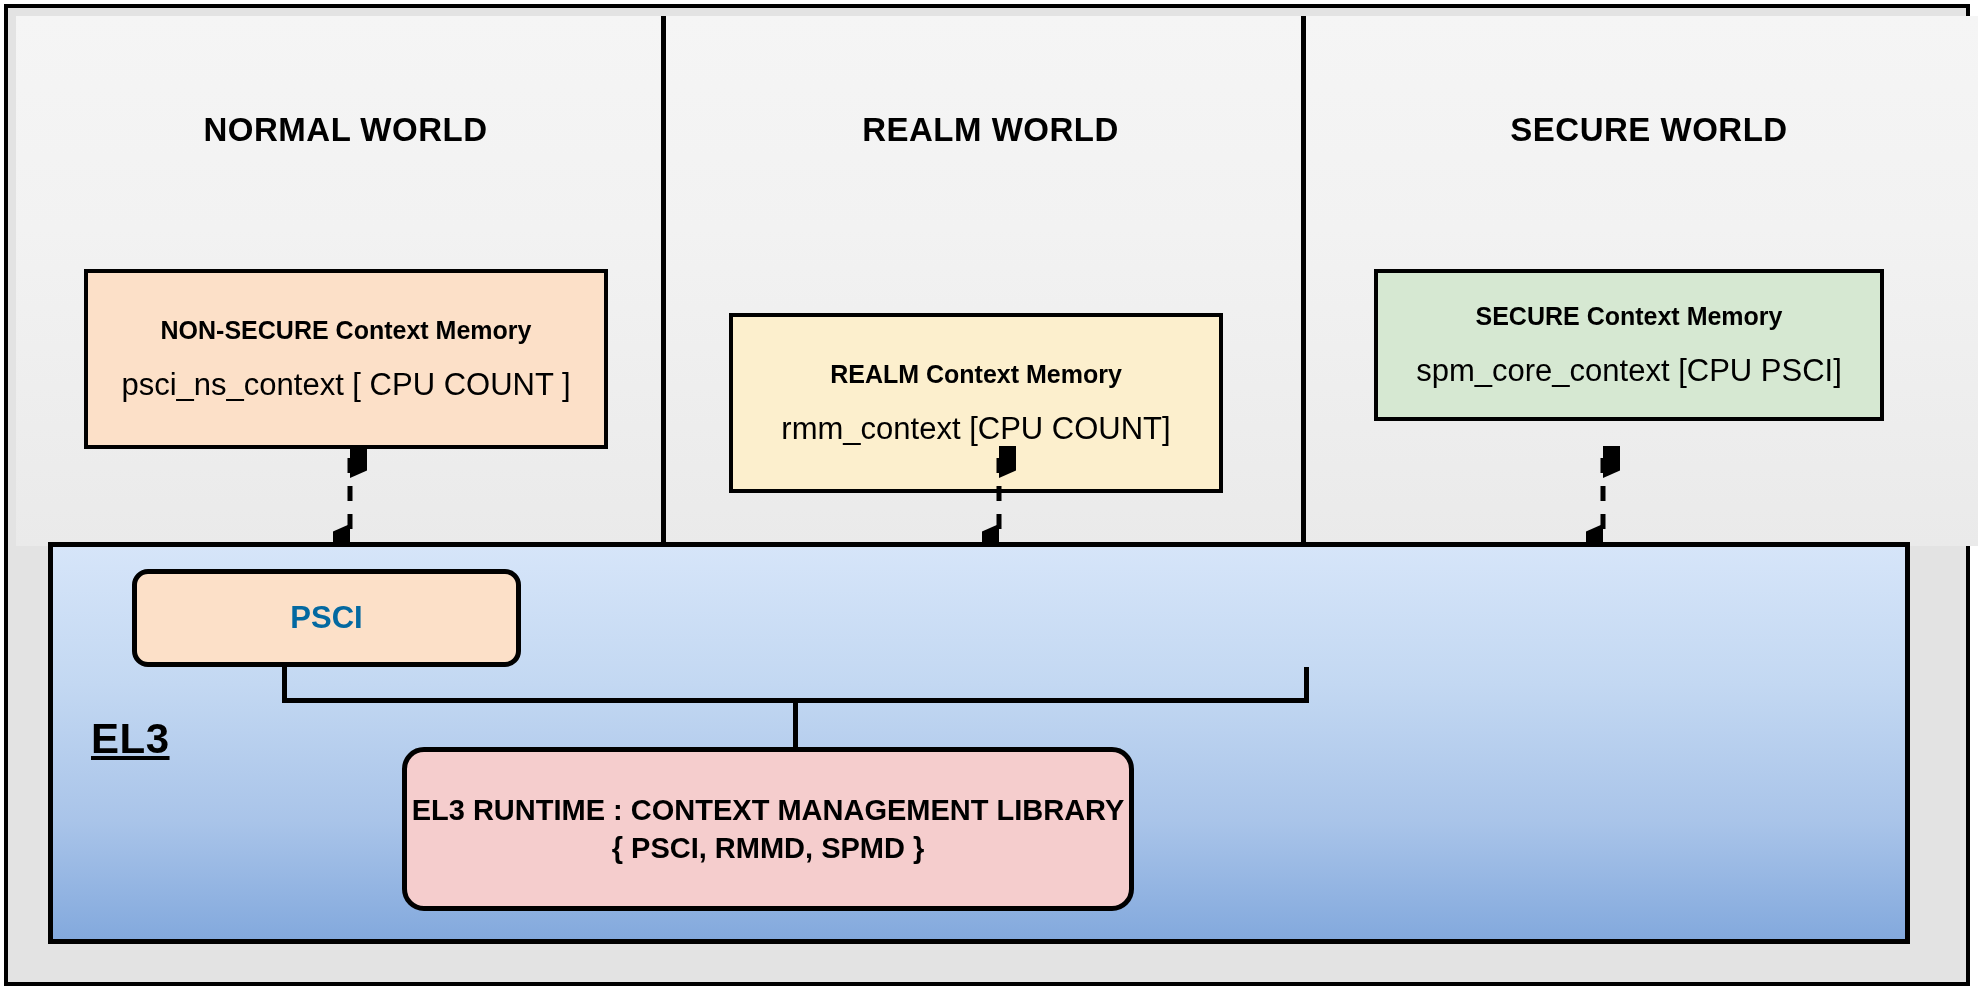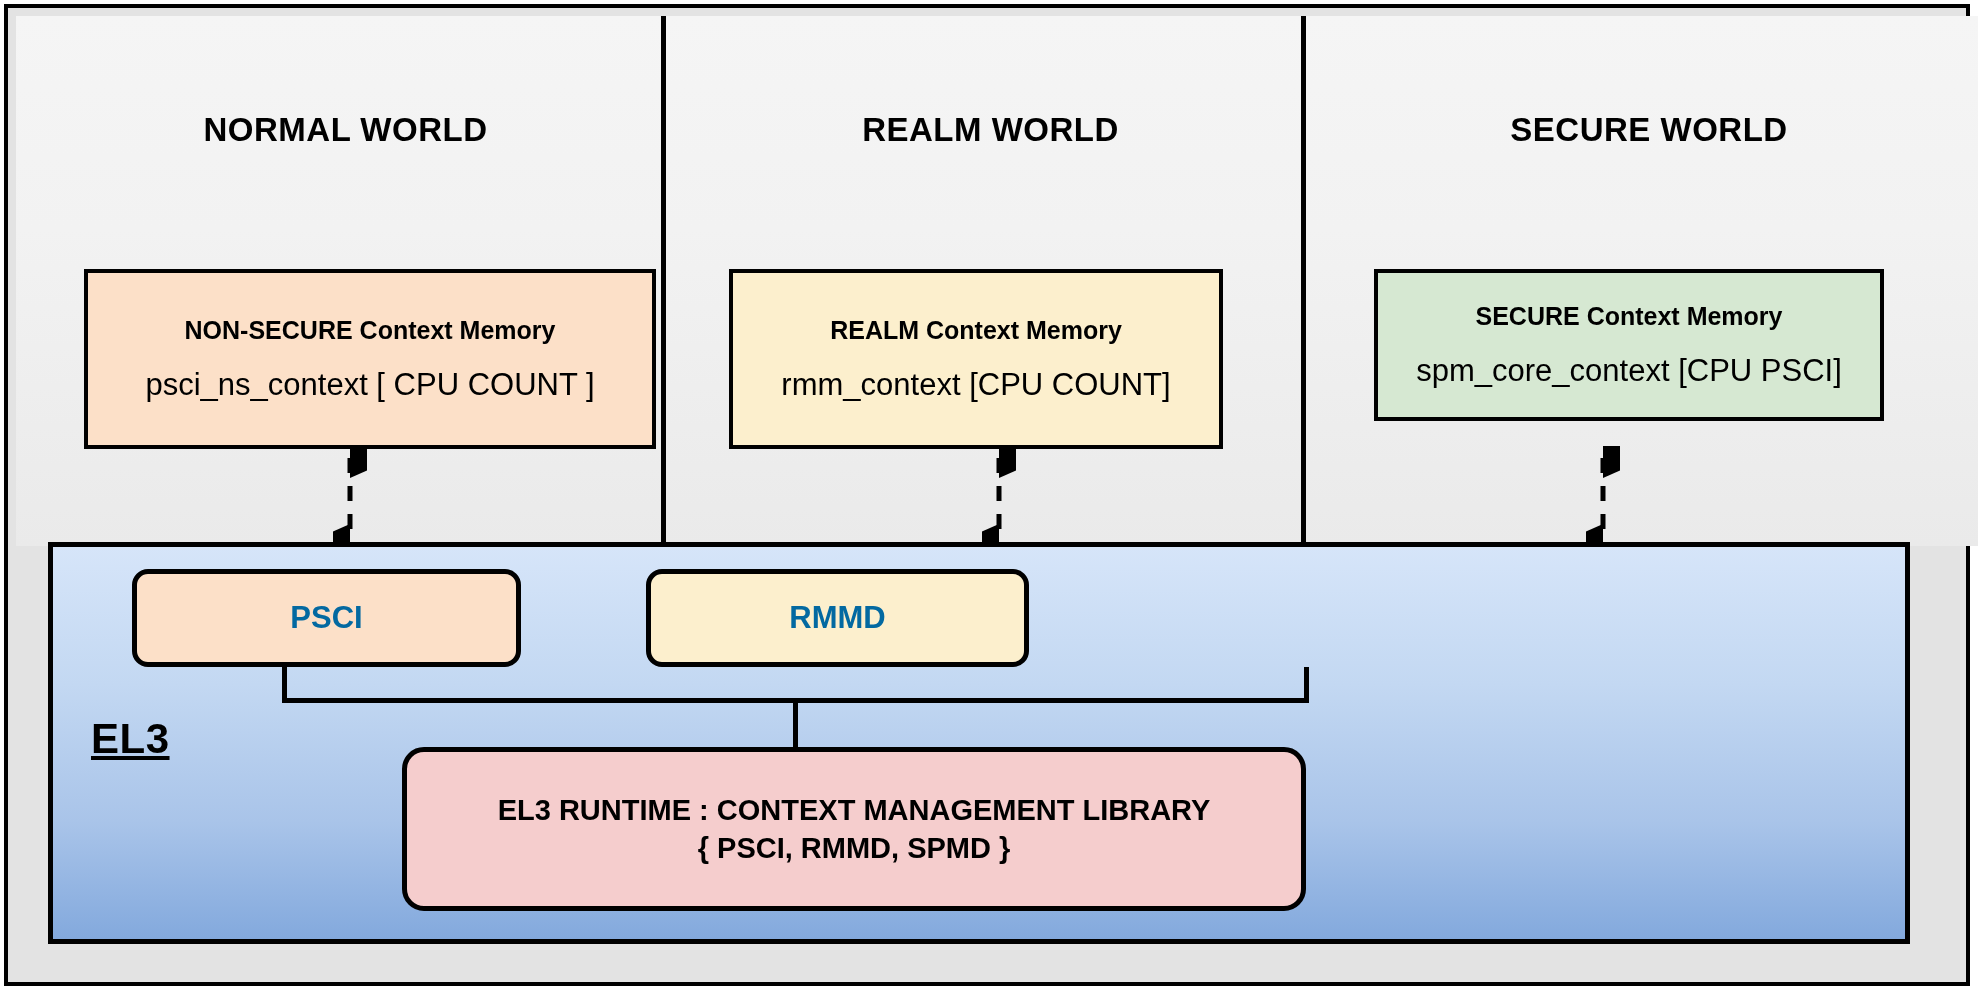--- a/index.html
+++ b/index.html
@@ -82,27 +82,28 @@
     position: absolute;
     top: 253px;
     box-sizing: border-box;
     border: 4px solid #000000;
     display: flex;
     flex-direction: column;
     align-items: center;
     justify-content: center;
   }
   #ctx-box-normal {
-    left: 68px;  width: 572px; height: 180px;
+    left: 68px;  width: 524px; height: 180px;
     background: #fce0c8;
     text-align: center;
   }
   #ctx-box-realm {
     left: 63px;  width: 494px; height: 180px;
     background: #fcefcd;
+    margin-top: 44px;
   }
   #ctx-box-secure {
     left: 68px;  width: 510px; height: 152px;
     background: #d6e8d2;
   }
 
   .ctx-title {
     font-size: 25px;
     font-weight: bold;
     color: #000000;
@@ -180,21 +181,21 @@
   #conn-psci-down   { left: 229px;  top: 120px; height: 36px; }
   #conn-spmd-down   { left: 1251px; top: 120px; height: 36px; }
   #conn-bus         { left: 229px;  top: 151px; width: 1027px; }
   #conn-center-down { left: 740px;  top: 151px; height: 53px; }
 
   
   #el3-runtime-box {
     position: absolute;
     left: 349px;
     top: 200px;
-    width: 904px;
+    width: 732px;
     height: 164px;
     box-sizing: border-box;
     border: 5px solid #000000;
     border-radius: 22px;
     background: #f5cdcd;
     display: flex;
     flex-direction: column;
     align-items: center;
     justify-content: center;
   }
@@ -278,21 +279,20 @@
         </marker>
       </defs>
       <line x1="17" y1="12" x2="17" y2="98" stroke="#000" stroke-width="5" stroke-dasharray="15,13" marker-start="url(#arrowUpS)" marker-end="url(#arrowDownS)"></line>
     </svg>
 
     <div id="el3-panel">
 
       <div id="el3-label">EL3</div>
 
       <div class="dispatcher" id="dispatcher-psci">PSCI</div>
-      <div class="dispatcher" id="dispatcher-rmmd">RMMD</div>
 
       <div class="conn conn-v" id="conn-psci-down"></div>
       <div class="conn conn-v" id="conn-spmd-down"></div>
       <div class="conn conn-h" id="conn-bus"></div>
       <div class="conn conn-v" id="conn-center-down"></div>
 
       <div id="el3-runtime-box">
         <div class="runtime-line">EL3 RUNTIME : CONTEXT MANAGEMENT LIBRARY</div>
         <div class="runtime-line">{ PSCI, RMMD, SPMD }</div>
       </div>

